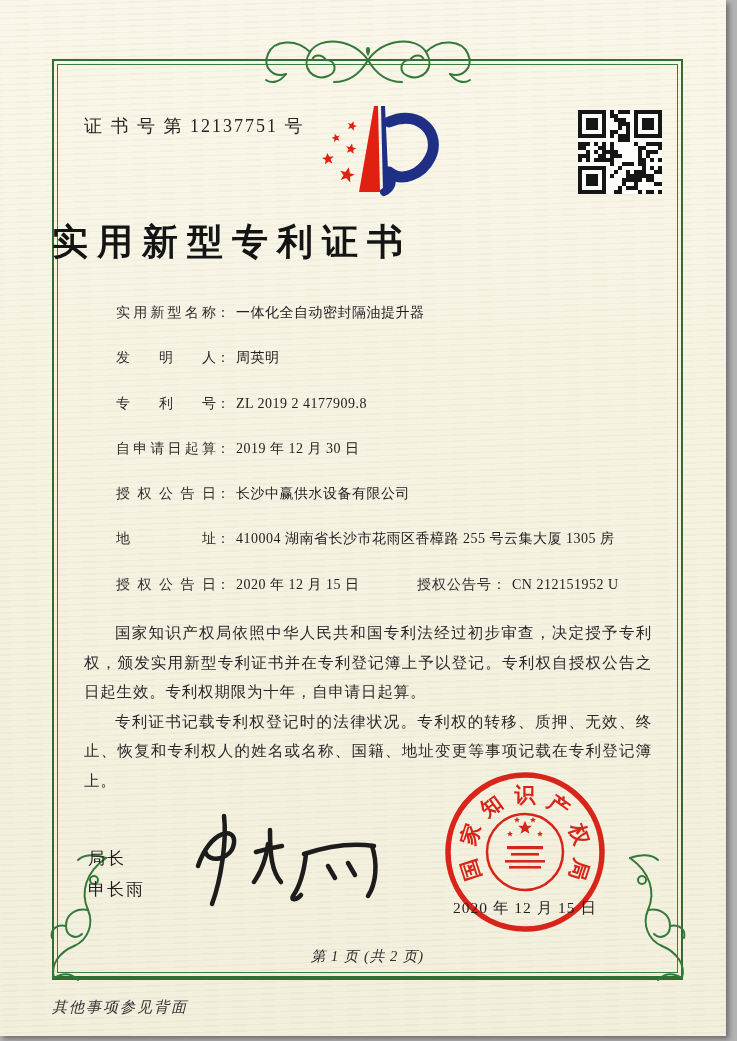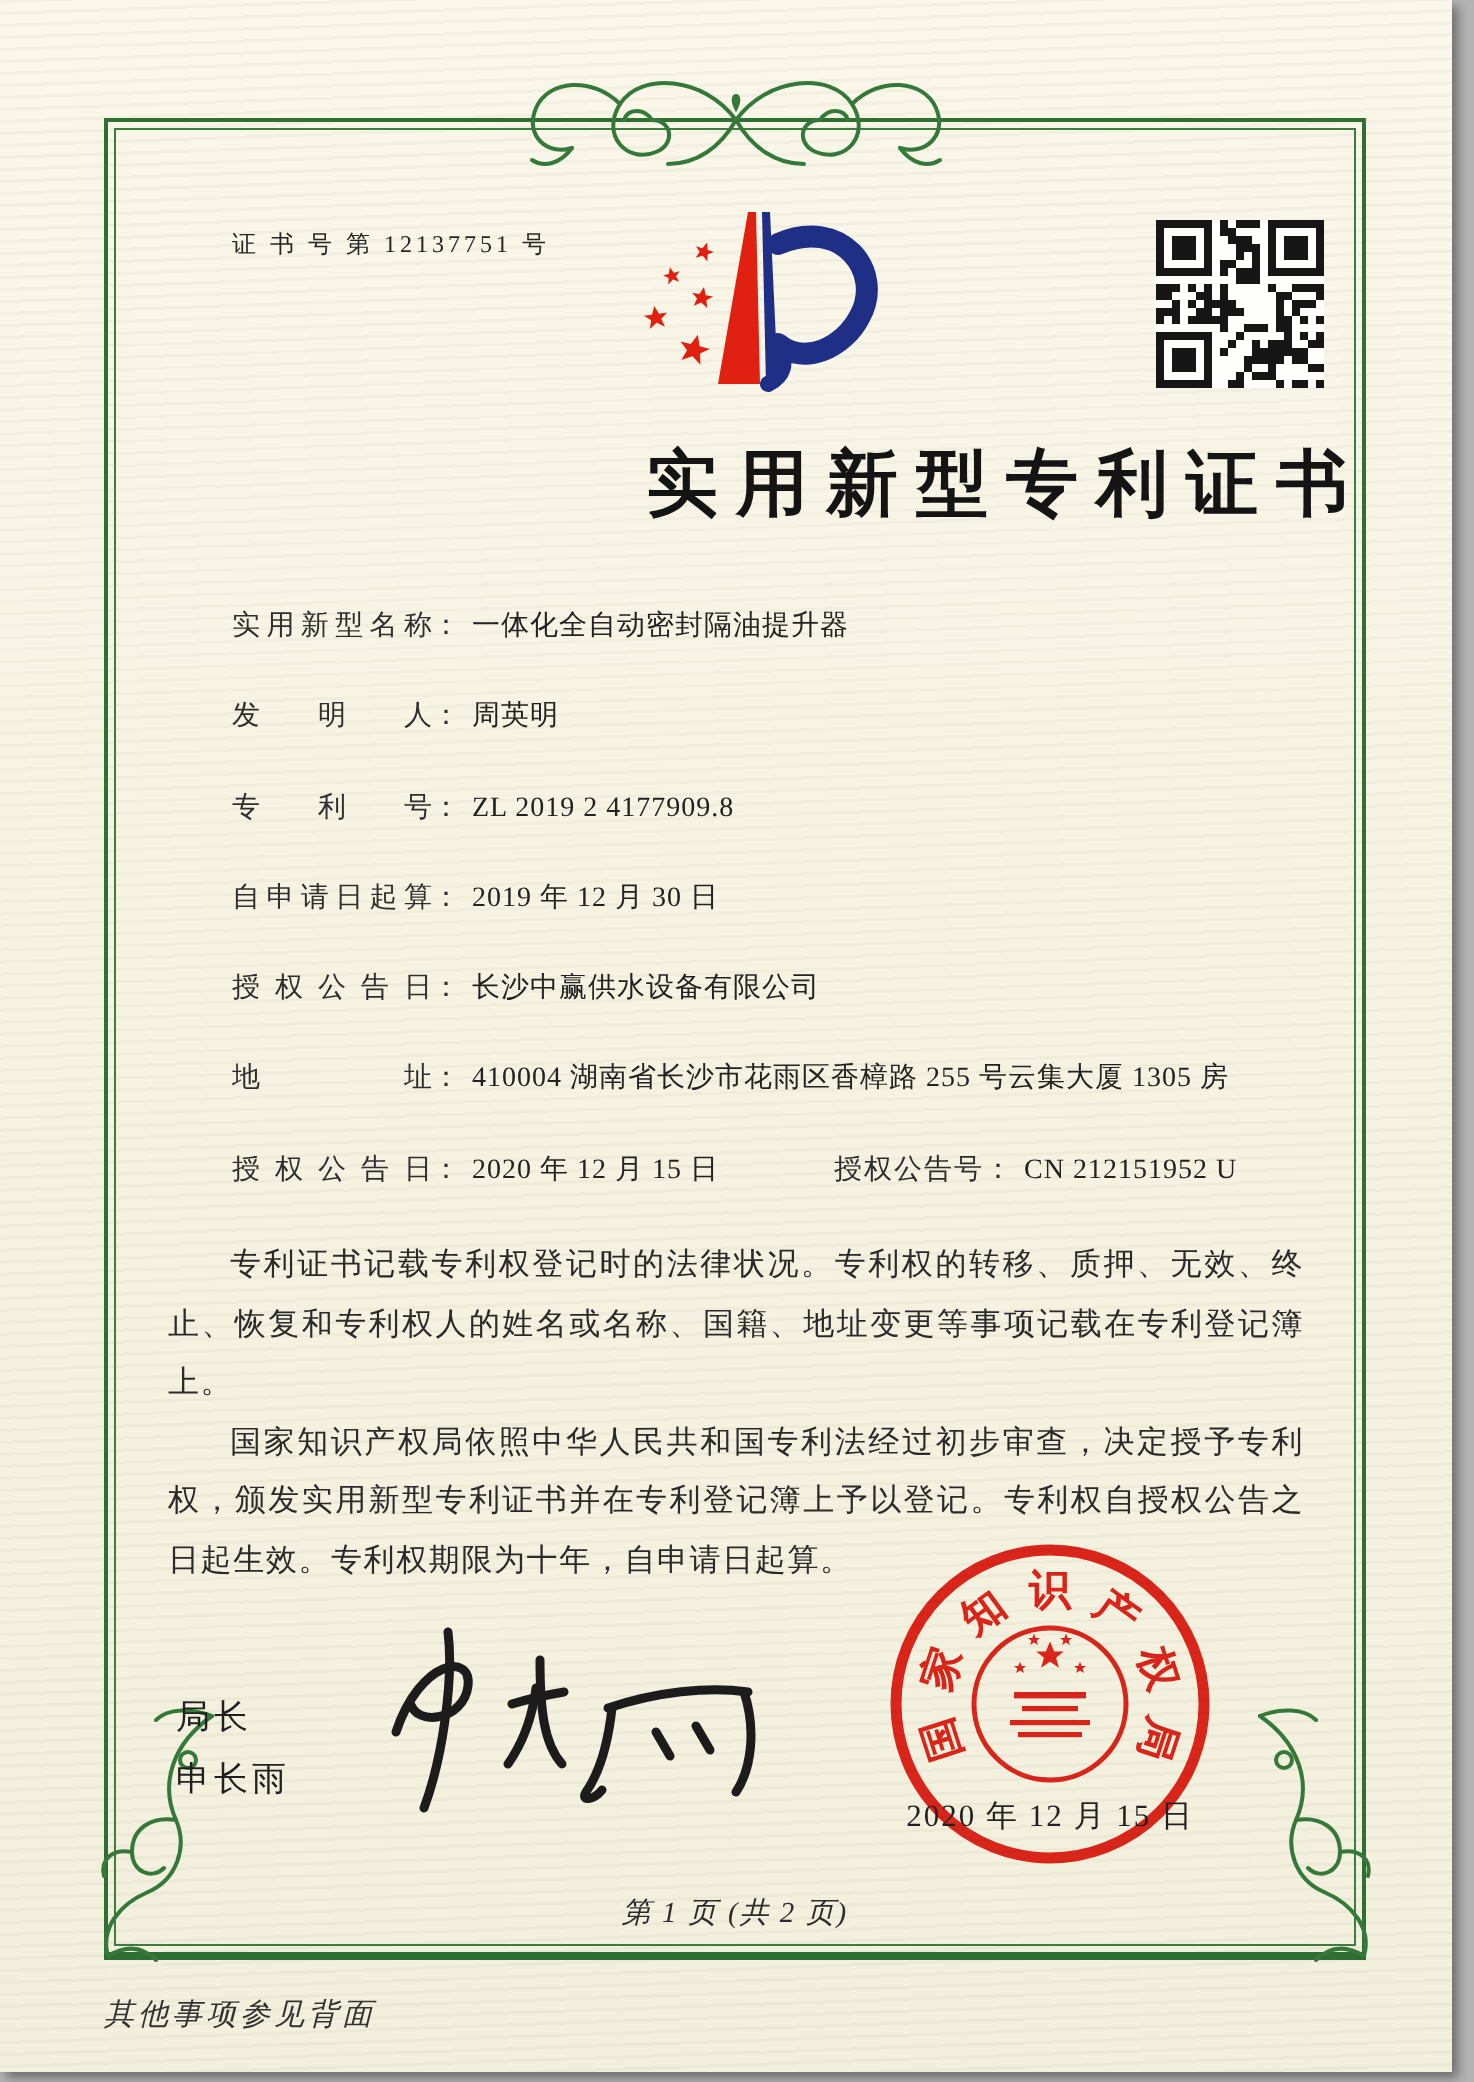--- a/index.html
+++ b/index.html
@@ -17,26 +17,26 @@
     box-shadow:3px 3px 5px rgba(0,0,0,.38);
   }
   .frame{
     position:absolute;left:52px;top:59px;width:631px;height:921px;
     border:2px solid #2f6f31;border-bottom-width:4px;box-sizing:border-box;
   }
   .frame::after{
     content:"";position:absolute;inset:3px;border:1px solid #3c7d3e;pointer-events:none;
   }
   .cert-no{
-    position:absolute;left:84px;top:114px;font-size:12px;letter-spacing:2px;color:#262626;margin-left:32px;
+    position:absolute;left:84px;top:114px;font-size:18px;letter-spacing:2px;color:#262626;
   }
   .logo{position:absolute;left:295px;top:96px;width:150px;height:106px;}
   .qr{position:absolute;left:578px;top:110px;width:84px;height:84px;background:#fdfdfb;}
   .title{
-    position:absolute;left:52px;top:218px;width:631px;text-align:right;
+    position:absolute;left:52px;top:218px;width:631px;text-align:left;
     font-size:36px;font-weight:700;letter-spacing:9px;color:#141414;
   }
   .fields{position:absolute;left:84px;top:304px;width:580px;}
   .frow{height:45.3px;font-size:14px;white-space:nowrap;margin-left:32px;}
   .flabel{
     display:inline-block;width:100px;text-align:justify;text-align-last:justify;
     vertical-align:top;color:#2e2e2e;
   }
   .fcolon{display:inline-block;margin-right:6px;color:#2e2e2e;}
   .fvalue{color:#222;letter-spacing:.5px;}
@@ -297,22 +297,22 @@
       <span>
         <span class="flabel">授权公告日</span><span class="fcolon">：</span><span class="fvalue">2020 年 12 月 15 日</span>
       </span>
       <span class="grant-no-group">
         <span class="flabel2">授权公告号</span><span class="fcolon">：</span><span class="fvalue">CN 212151952 U</span>
       </span>
     </div>
   </div>
 
   <div class="body-text">
+    <p>国家知识产权局依照中华人民共和国专利法经过初步审查，决定授予专利权，颁发实用新型专利证书并在专利登记簿上予以登记。专利权自授权公告之日起生效。专利权期限为十年，自申请日起算。</p>
     <p>专利证书记载专利权登记时的法律状况。专利权的转移、质押、无效、终止、恢复和专利权人的姓名或名称、国籍、地址变更等事项记载在专利登记簿上。</p>
-    <p>国家知识产权局依照中华人民共和国专利法经过初步审查，决定授予专利权，颁发实用新型专利证书并在专利登记簿上予以登记。专利权自授权公告之日起生效。专利权期限为十年，自申请日起算。</p>
   </div>
 
   <div class="signer">
     <div>局长</div>
     <div>申长雨</div>
   </div>
 
   <svg class="signature" viewBox="0 0 220 102">
     <g stroke="#1c1c1c" stroke-width="4.5" fill="none" stroke-linecap="round" stroke-linejoin="round">
       <path d="M16,56 C 28,20 54,16 52,33 C 50,50 26,54 23,41"></path>

